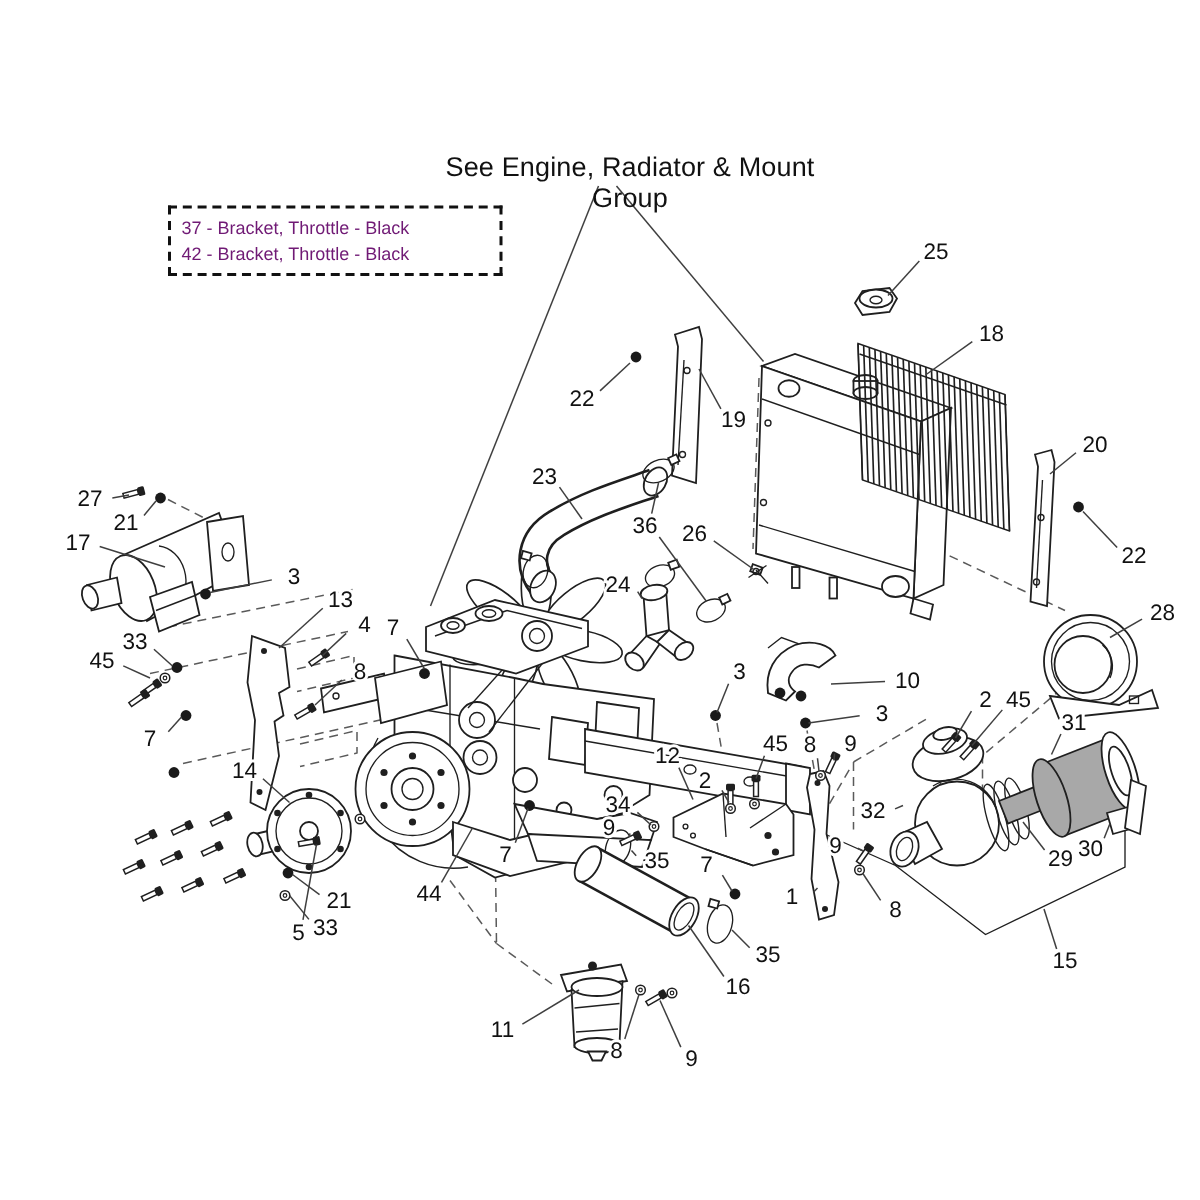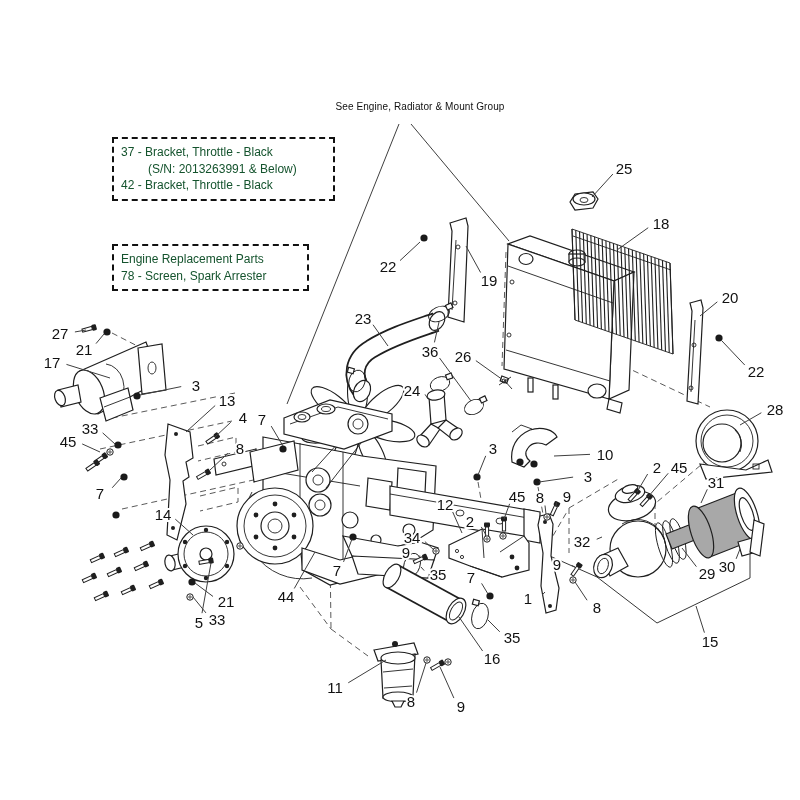--- a/index.html
+++ b/index.html
@@ -2,23 +2,23 @@
 <html><head>
 <meta charset="utf-8">
 <style>
   html,body{margin:0;padding:0;background:#fff;}
   .stage{position:relative;width:800px;height:800px;background:#fff;overflow:hidden;
          font-family:"Liberation Sans",sans-serif;color:#111;}
   .stage svg{position:absolute;left:0;top:0;}
   .diagram-title{position:absolute;left:295px;top:101px;width:250px;text-align:center;
 
 
-    font-size:10px;color:#111;letter-spacing:0.1px;}
+    font-size:18px;color:#111;letter-spacing:0.1px;}
   .note-box{position:absolute;border:2px dashed #111;background:#fff;
-    font-size:12px;line-height:16.5px;padding:5px 8px 5px 7px;color:#14532d;}
+    font-size:12px;line-height:16.5px;padding:5px 8px 5px 7px;color:#701a75;}
   .box1{left:112px;top:137px;width:204px;}
   .box2{left:112px;top:244px;width:178px;}
   .nb-line{white-space:nowrap;}
   .nb-line.indent{padding-left:27px;}
   .co-text{font-size:15px;fill:#111;paint-order:stroke;stroke:#fff;stroke-width:4px;}
   .leader{stroke:#3f3f3f;stroke-width:1;fill:none;}
   .part{stroke:#1f1f1f;stroke-width:1.2;fill:#fff;}
   .partthin{stroke:#1f1f1f;stroke-width:0.9;fill:none;}
   .phantom{stroke:#5a5a5a;stroke-width:1;fill:none;stroke-dasharray:6 4;}
   .grayfill{fill:#a8a8a8;stroke:#1f1f1f;stroke-width:1.2;}
@@ -603,22 +603,17 @@
         <text x="411" y="701" text-anchor="middle" dominant-baseline="central" class="co-text">8</text>
         <line x1="453.88850265447473" y1="698.0757601007004" x2="440" y2="667" stroke="#3f3f3f" stroke-width="1"></line>
         <text x="461" y="706" text-anchor="middle" dominant-baseline="central" class="co-text">9</text>
       </g>
 </svg>
 
 <div class="diagram-title">See Engine, Radiator &amp; Mount Group</div>
 
 <div class="note-box box1">
   <div class="nb-line">37 - Bracket, Throttle - Black</div>
-  <div class="nb-line indent">(S/N: 2013263991 &amp; Below)</div>
   <div class="nb-line">42 - Bracket, Throttle - Black</div>
 </div>
 
-<div class="note-box box2">
-  <div class="nb-line">Engine Replacement Parts</div>
-  <div class="nb-line">78 - Screen, Spark Arrester</div>
+
 </div>
 
-</div>
-
 </body></html>

